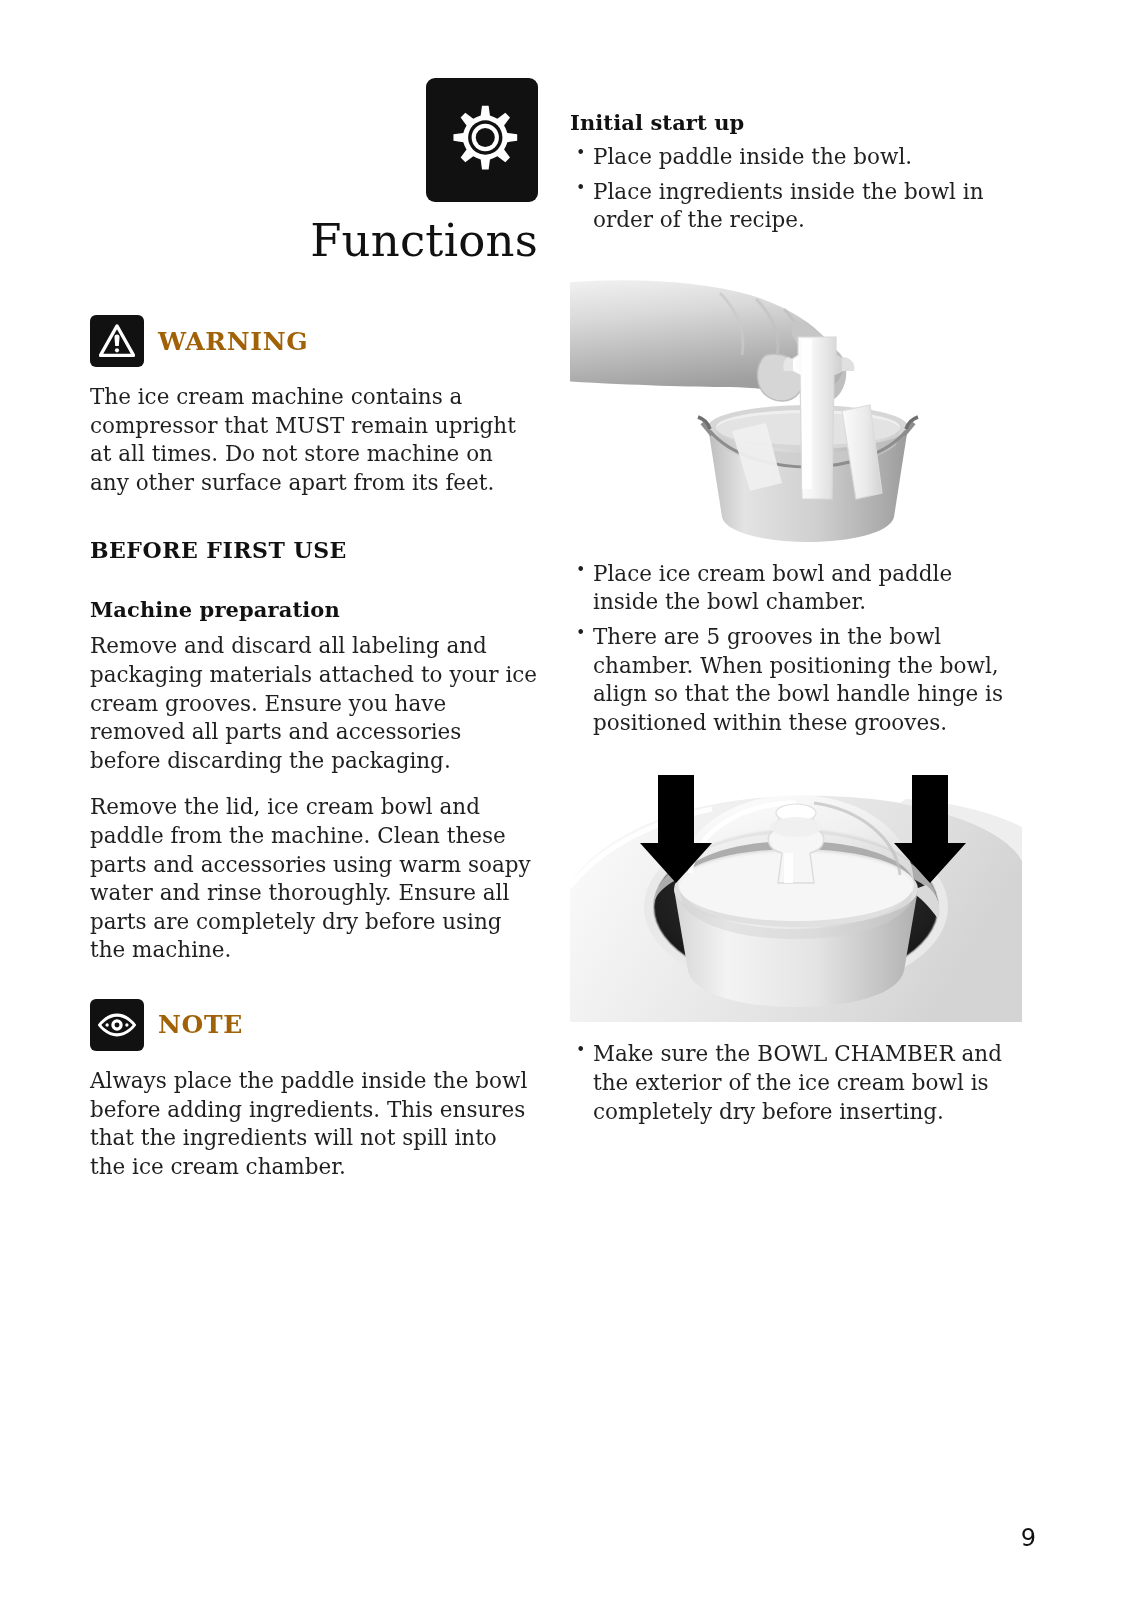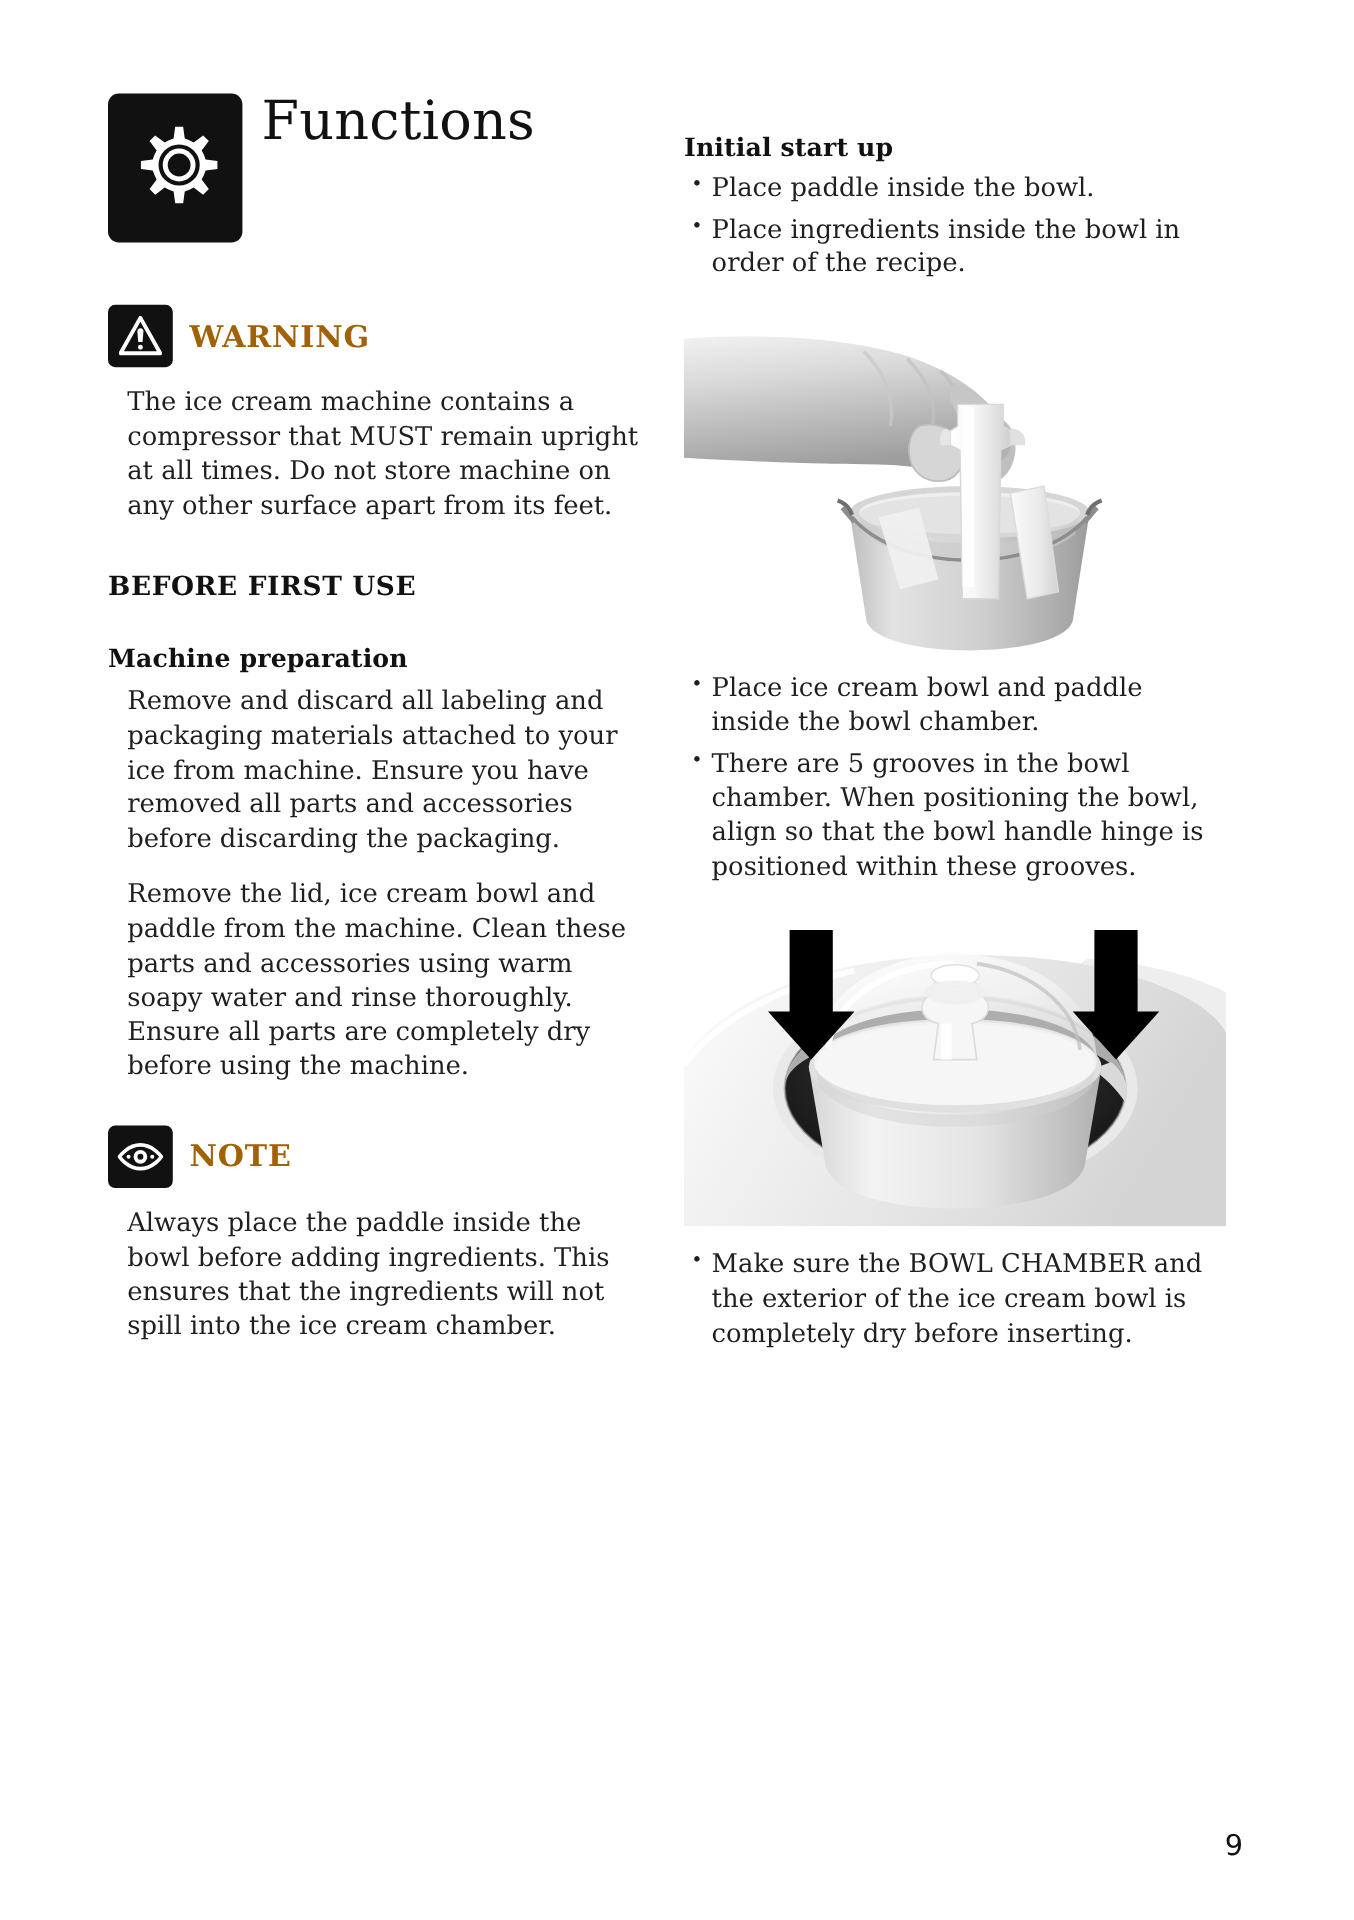--- a/index.html
+++ b/index.html
@@ -32,23 +32,24 @@
   .col-right {
     position: absolute;
     left: 570px;
     top: 80px;
     width: 452px;
   }
 
   
   .section-head {
     display: flex;
-    align-items: flex-start;
+    align-items: flex-end;
     gap: 16px;
     margin-bottom: 52px;
+    flex-direction: column;
   }
   .icon-tile {
     width: 112px;
     height: 124px;
     background: #111111;
     border-radius: 9px;
     display: flex;
     align-items: center;
     justify-content: center;
     flex: 0 0 auto;
@@ -97,21 +98,21 @@
     margin: 34px 0 10px 0;
     color: #111;
   }
   .col-right h2.head-caps { margin-top: 0; }
   .col-right h3.head-sub  { margin-top: 30px; margin-bottom: 8px; }
 
   
   p.body {
     font-size: 21.5px;
     line-height: 1.33;
-    margin: 0 0 18px 16px;
+    margin: 0 0 18px 0;
     color: #1f1f1f;
     font-weight: 400;
   }
 
   
   ul.bullets {
     list-style: none;
     margin: 4px;
     padding: 0;
   }
@@ -194,21 +195,21 @@
           <path d="M50 28 C54.5 28 57.5 31.5 57 36 L55 60 L45 60 L43 36 C42.5 31.5 45.5 28 50 28 Z" fill="#ffffff"></path>
           <circle cx="50" cy="72" r="5.6" fill="#ffffff"></circle>
         </svg>
       </div>
       <div class="callout-label">WARNING</div>
     </div>
     <p class="body">The ice cream machine contains a compressor that MUST remain upright at all times. Do not store machine on any other surface apart from its feet.</p>
 
     <h2 class="head-caps">BEFORE FIRST USE</h2>
     <h3 class="head-sub">Machine preparation</h3>
-    <p class="body">Remove and discard all labeling and packaging materials attached to your ice from machine. Ensure you have removed all parts and accessories before discarding the packaging.</p>
+    <p class="body">Remove and discard all labeling and packaging materials attached to your ice cream grooves. Ensure you have removed all parts and accessories before discarding the packaging.</p>
     <p class="body">Remove the lid, ice cream bowl and paddle from the machine. Clean these parts and accessories using warm soapy water and rinse thoroughly. Ensure all parts are completely dry before using the machine.</p>
 
     <div class="callout" style="margin-top:34px;">
       <div class="icon-tile small">
         <svg width="38" height="26" viewBox="0 0 100 60" aria-hidden="true">
           <path d="M50 4 C78 4 96 30 96 30 C96 30 78 56 50 56 C22 56 4 30 4 30 C4 30 22 4 50 4 Z" fill="none" stroke="#ffffff" stroke-width="8"></path>
           <circle cx="50" cy="30" r="15" fill="#ffffff"></circle>
           <circle cx="50" cy="30" r="6.5" fill="#111111"></circle>
           <circle cx="24" cy="30" r="4.4" fill="#ffffff"></circle>
           <circle cx="76" cy="30" r="4.4" fill="#ffffff"></circle>

